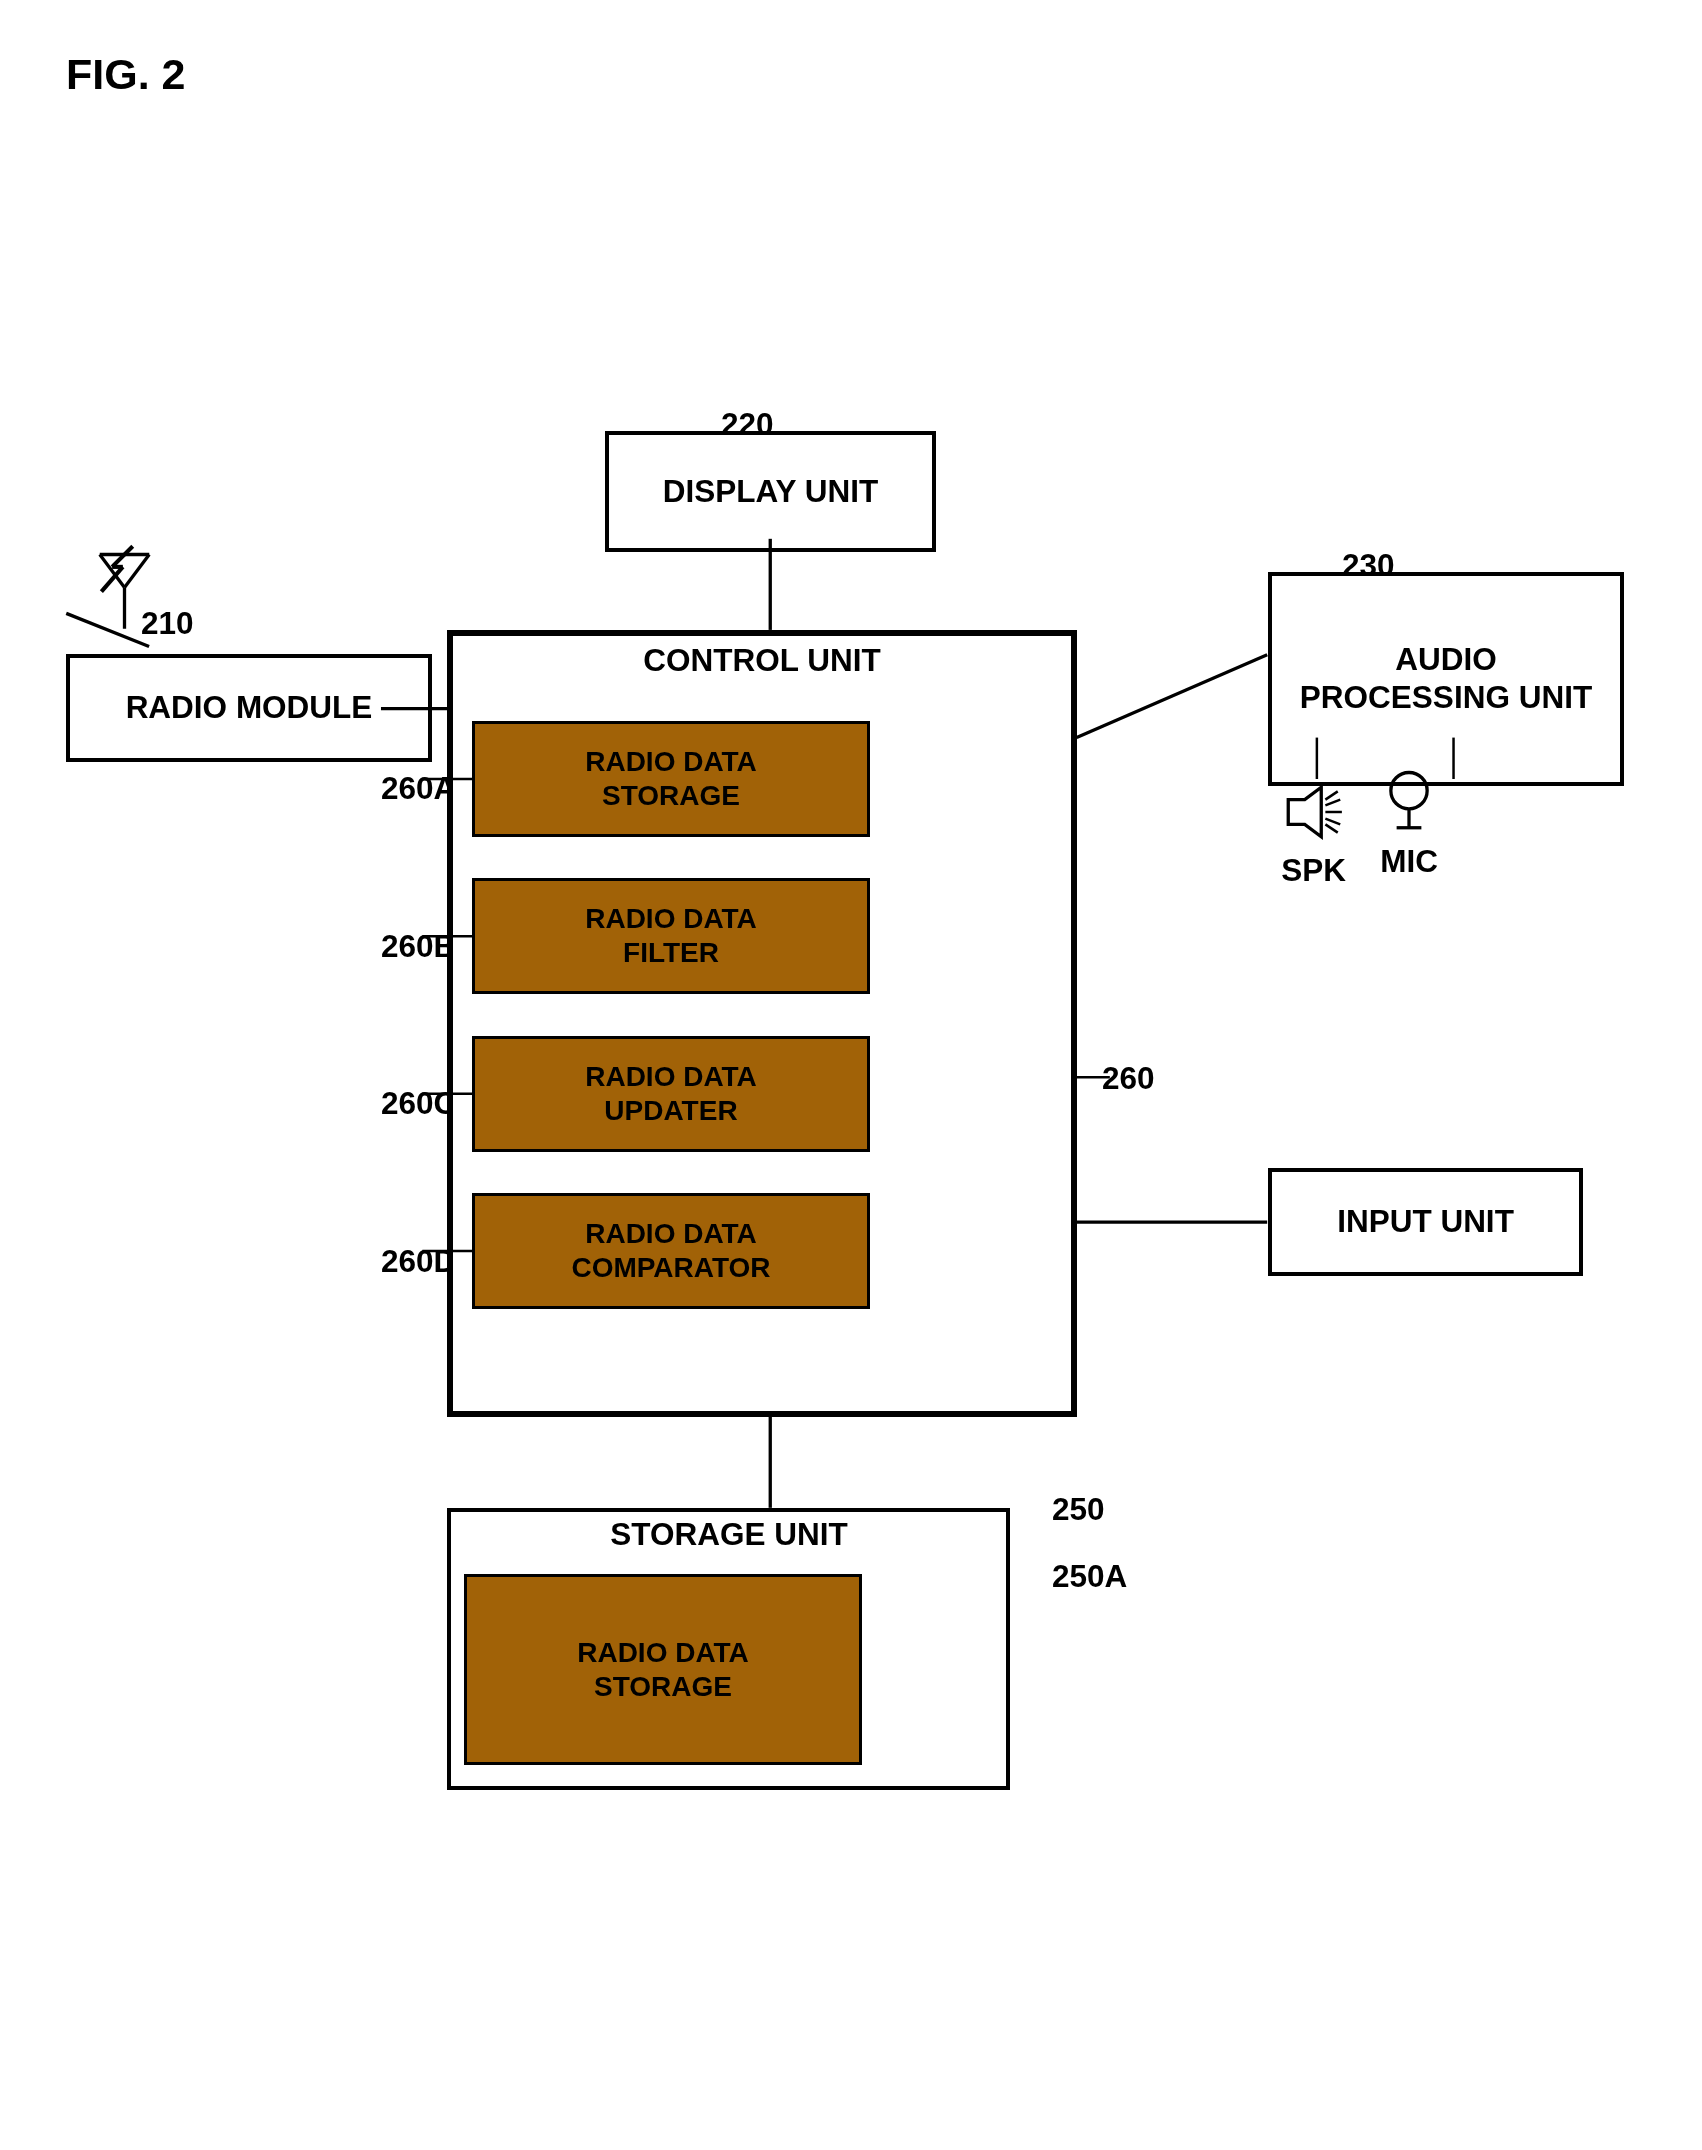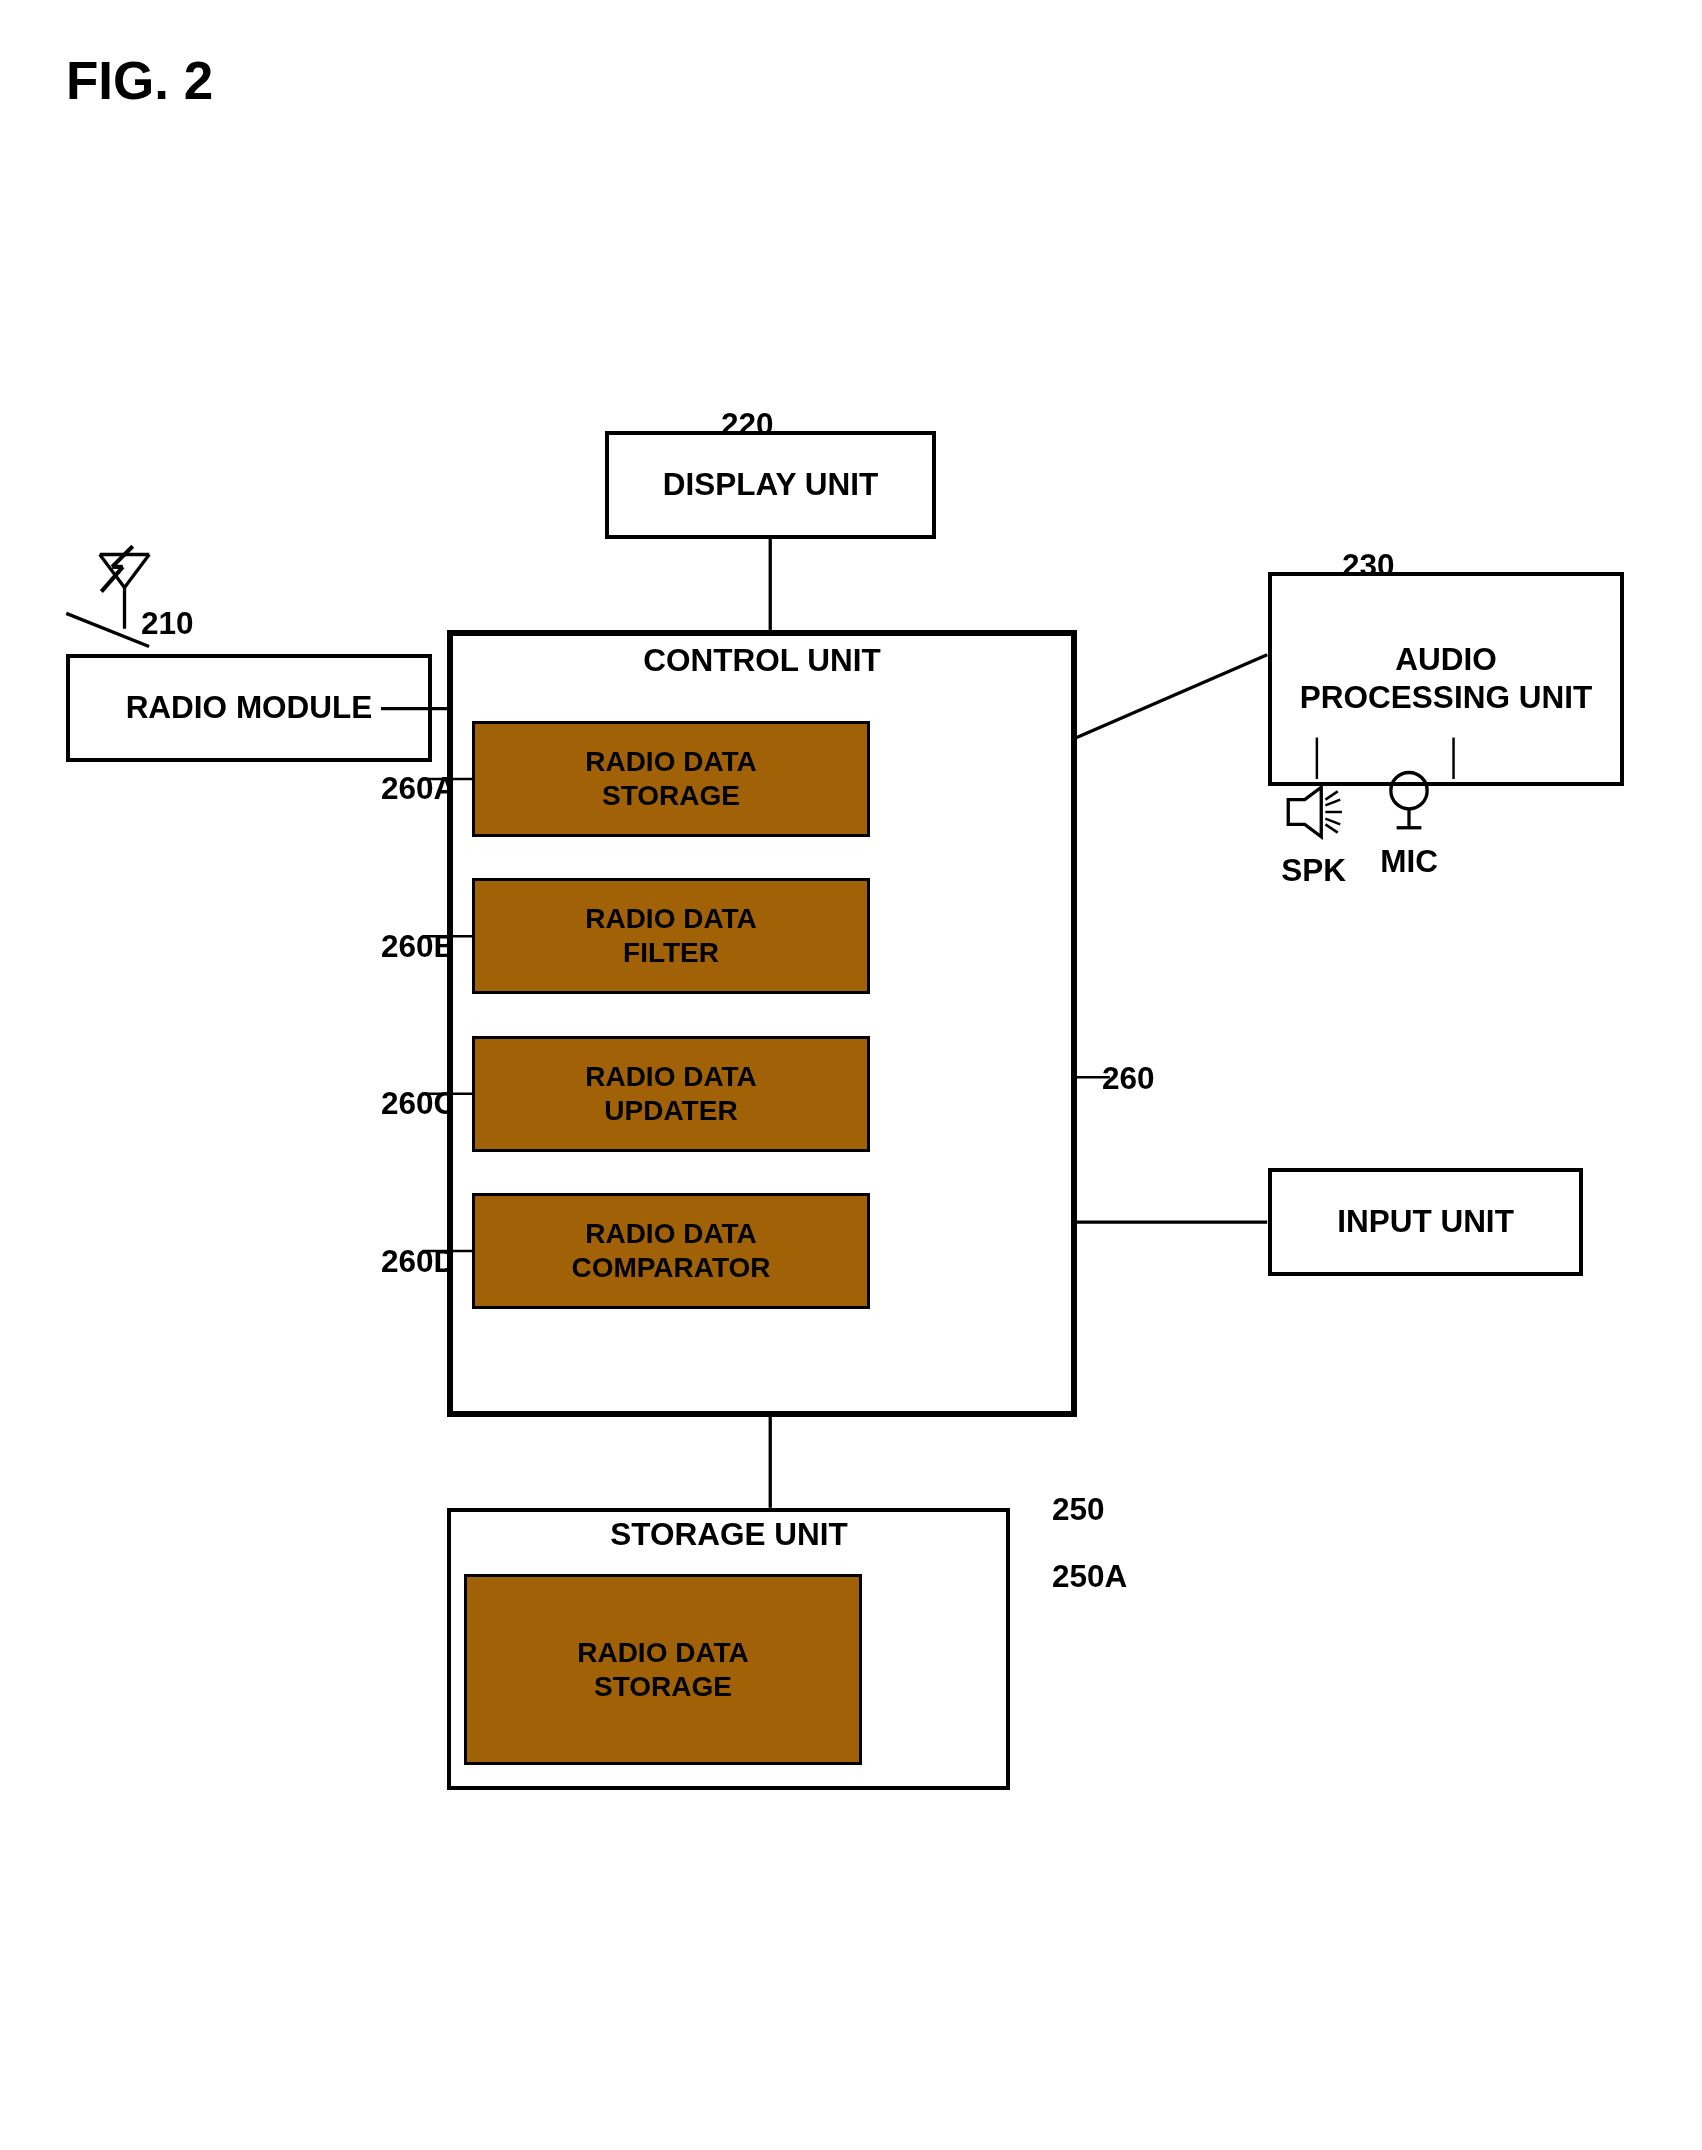--- a/index.html
+++ b/index.html
@@ -9,21 +9,21 @@
       width: 1702px;
       height: 2151px;
       position: relative;
       overflow: hidden;
     }
 
     .fig-label {
       position: absolute;
       top: 50px;
       left: 66px;
-      font-size: 53px;
+      font-size: 43px;
       font-weight: bold;
     }
 
     
     .box {
       position: absolute;
       border: 4.1px solid #000;
       background: #fff;
       display: flex;
       align-items: center;
@@ -86,21 +86,21 @@
 <div class="ref-num" style="top:1491px; left:1052px;">250</div>
 <div class="ref-num" style="top:1558px; left:1052px;">250A</div>
 
 <div class="ref-num" style="top:770px; left:381px;">260A</div>
 <div class="ref-num" style="top:928px; left:381px;">260B</div>
 <div class="ref-num" style="top:1085px; left:381px;">260C</div>
 <div class="ref-num" style="top:1243px; left:381px;">260D</div>
 
 <div class="ref-num" style="top:1060px; left:1102px;">260</div>
 
-<div class="box" style="top:431px; left:605px; width:331px; height:108px;">
+<div class="box" style="top:431px; left:605px; width:331px; height:121px;">
   <span>DISPLAY UNIT</span>
 </div>
 
 <div class="box" style="top:654px; left:66px; width:366px; height:108px;">
   <span>RADIO MODULE</span>
 </div>
 
 <div class="box thick-border" style="top:630px; left:447px; width:630px; height:787px;">
   
 </div>

